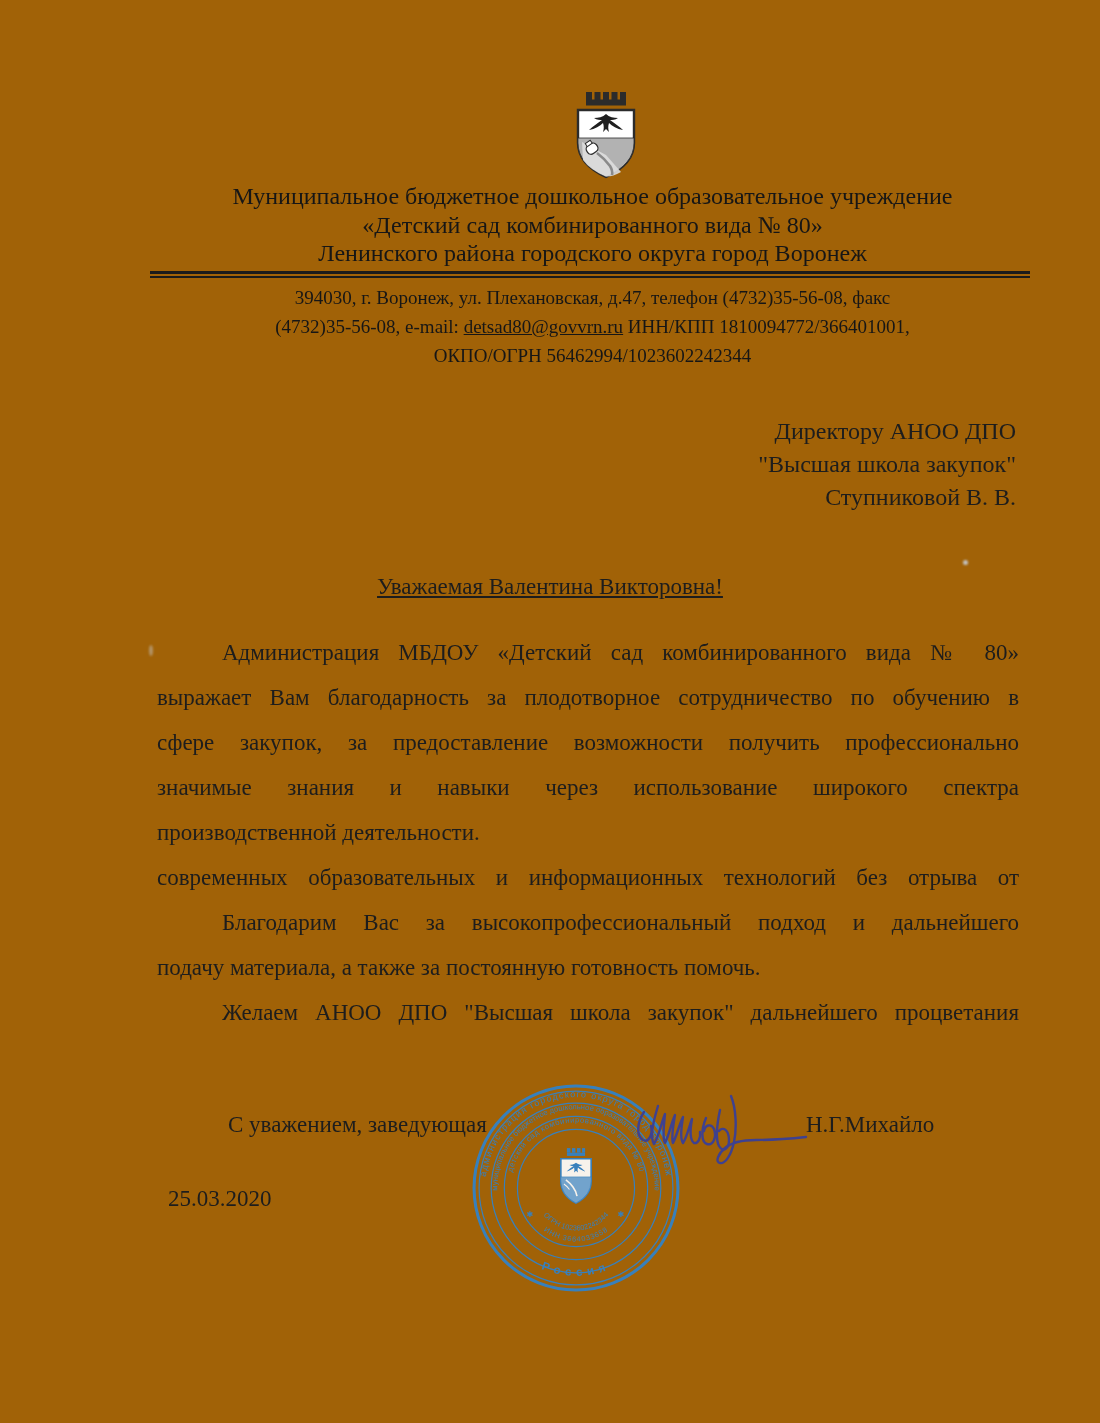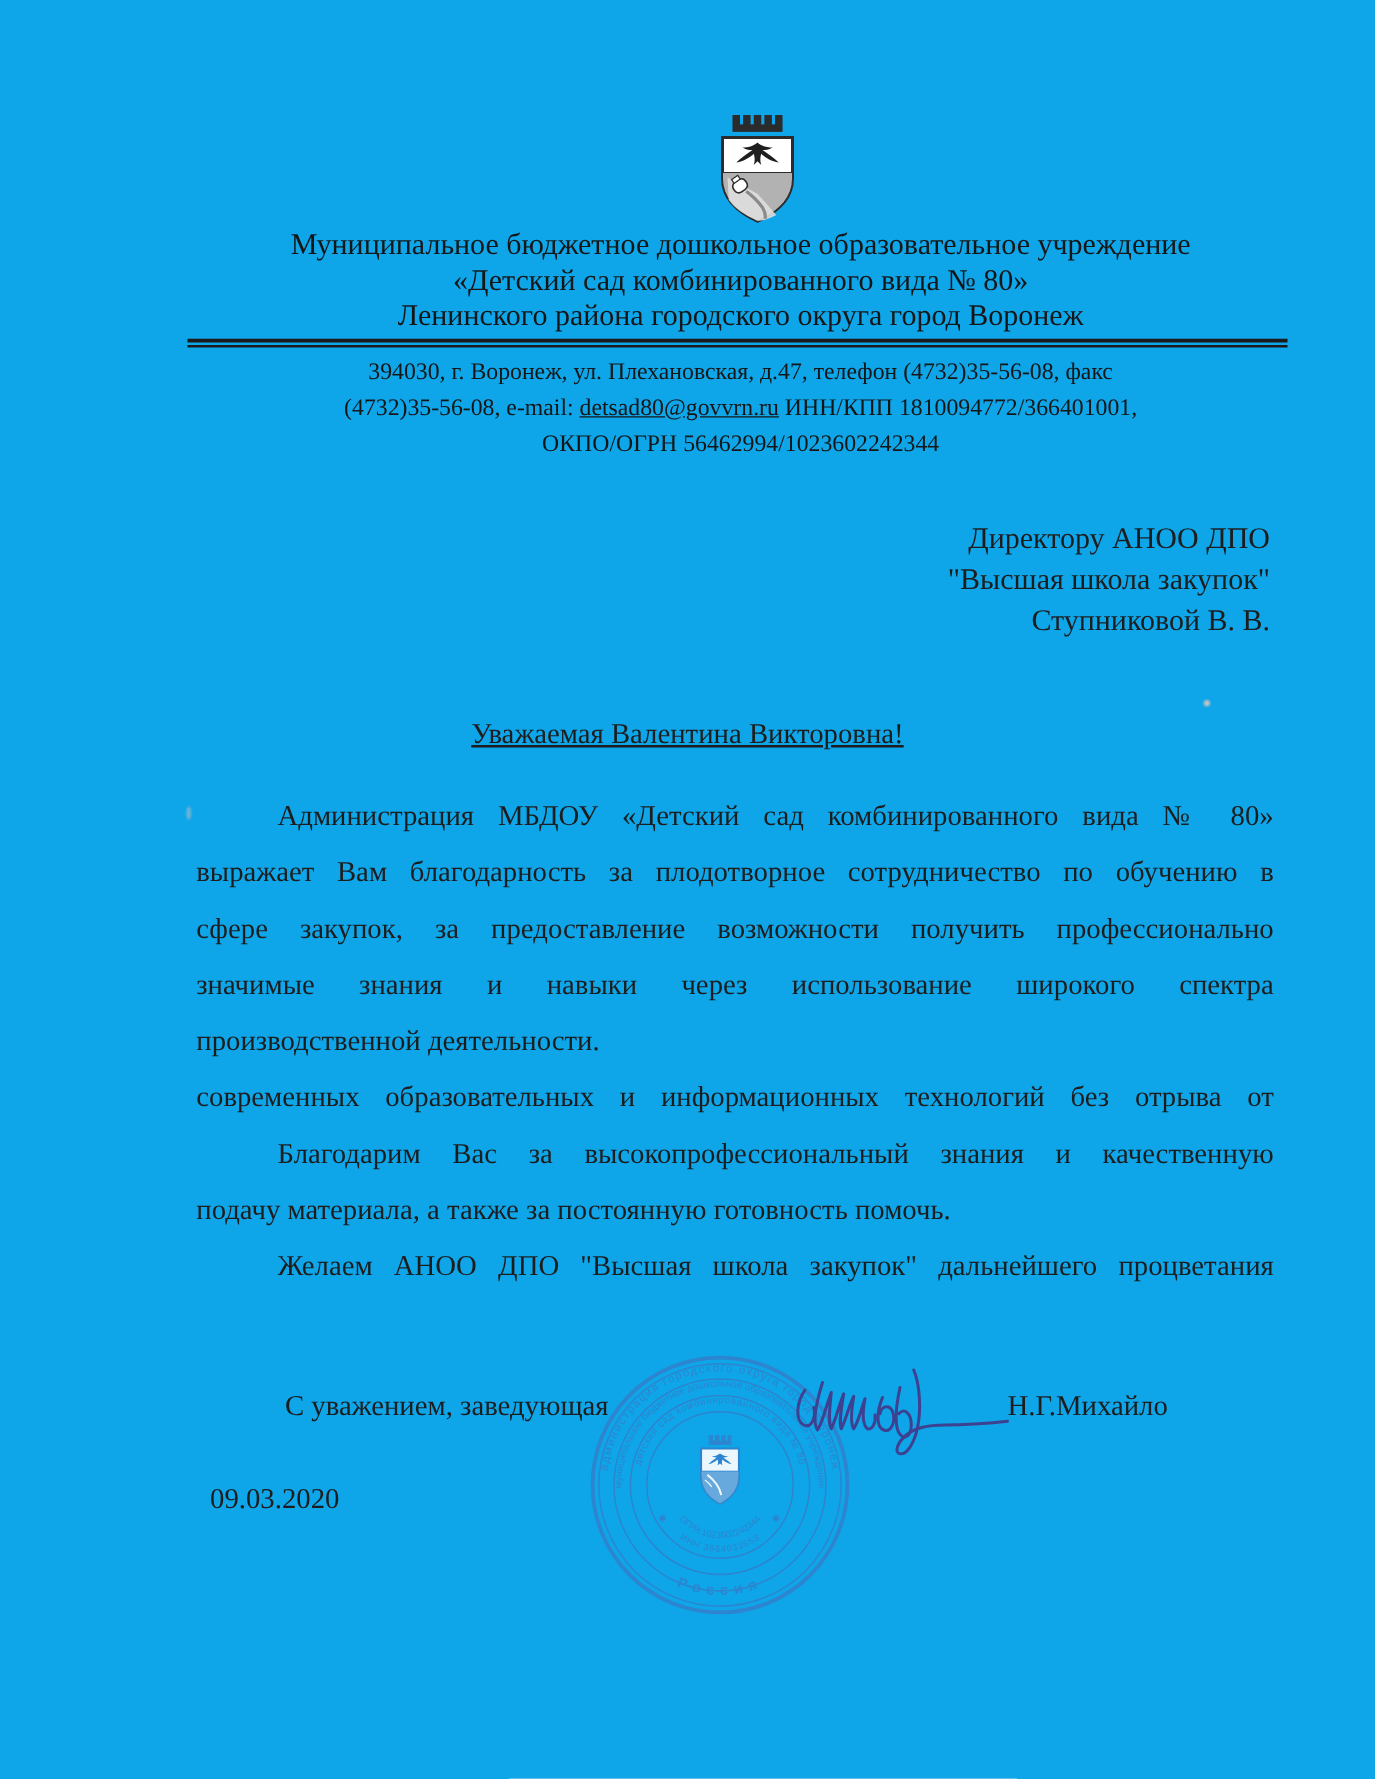--- a/index.html
+++ b/index.html
@@ -1,18 +1,18 @@
 <!DOCTYPE html>
 <html lang="ru"><head>
 <meta charset="utf-8">
 <style>
   html,body{margin:0;padding:0;background:#e9e9e9;}
   .page{
     position:relative; width:1100px; height:1423px; margin:0 auto;
-    background:#0ea5e9; overflow:hidden;
+    background:#a16207; overflow:hidden;
     font-family:"Liberation Serif","DejaVu Serif",serif;
     color:#1d1d1d;
   }
   .crest-top{position:absolute; left:560px; top:86px; width:92px; height:96px;}
   .org-block{position:absolute; left:110px; top:182px; width:965px; text-align:center;
              font-size:24px; line-height:28.5px; color:#161616;}
   .divider{position:absolute; left:150px; top:271px; width:880px; height:2px;
            border-top:3.5px solid #1b1b1b; border-bottom:2px solid #1b1b1b;}
   .contact-block{position:absolute; left:110px; top:283px; width:965px; text-align:center;
                  font-size:19px; line-height:29px; color:#161616;}
@@ -89,31 +89,31 @@
   <div class="body-block">
     <div>
         <div class="bline first">Администрация МБДОУ «Детский сад комбинированного вида № 80»</div>
         <div class="bline">выражает Вам благодарность за плодотворное сотрудничество по обучению в</div>
         <div class="bline">сфере закупок, за предоставление возможности получить профессионально</div>
         <div class="bline">значимые знания и навыки через использование широкого спектра</div>
         <div class="bline last">производственной деятельности.</div>
         <div class="bline">современных образовательных и информационных технологий без отрыва от</div>
       </div>
     <div>
-        <div class="bline first">Благодарим Вас за высокопрофессиональный знания и качественную</div>
+        <div class="bline first">Благодарим Вас за высокопрофессиональный подход и дальнейшего</div>
         <div class="bline last">подачу материала, а также за постоянную готовность помочь.</div>
       </div>
     <div>
         <div class="bline first">Желаем АНОО ДПО "Высшая школа закупок" дальнейшего процветания</div>
       </div>
   </div>
 
   <div class="closing">С уважением, заведующая</div>
   <div class="sig-name">Н.Г.Михайло</div>
-  <div class="doc-date">09.03.2020</div>
+  <div class="doc-date">25.03.2020</div>
 
   <svg class="stamp" viewBox="0 0 210 210">
     <defs>
       <path id="rp1" d="M20.4,135.8 A90,90 0 1 1 189.6,135.8" fill="none"></path>
       <path id="rp2" d="M32.7,134.2 A78,78 0 1 1 177.3,134.2" fill="none"></path>
       <path id="rp3" d="M42.2,121.8 A65,65 0 1 1 167.8,121.8" fill="none"></path>
       <path id="rpRus" d="M36.4,158.6 A87,87 0 0 0 173.6,158.6" fill="none"></path>
       <path id="rpOgrn" d="M68.6,126 A42,42 0 0 0 141.4,126" fill="none"></path>
       <path id="rpInn" d="M61.6,135.4 A53,53 0 0 0 148.4,135.4" fill="none"></path>
     </defs>

